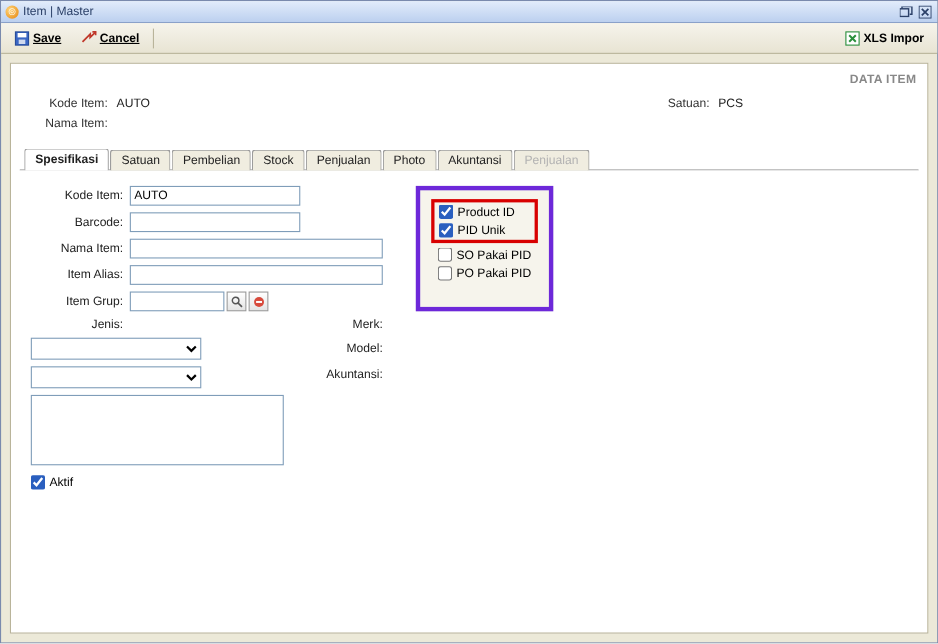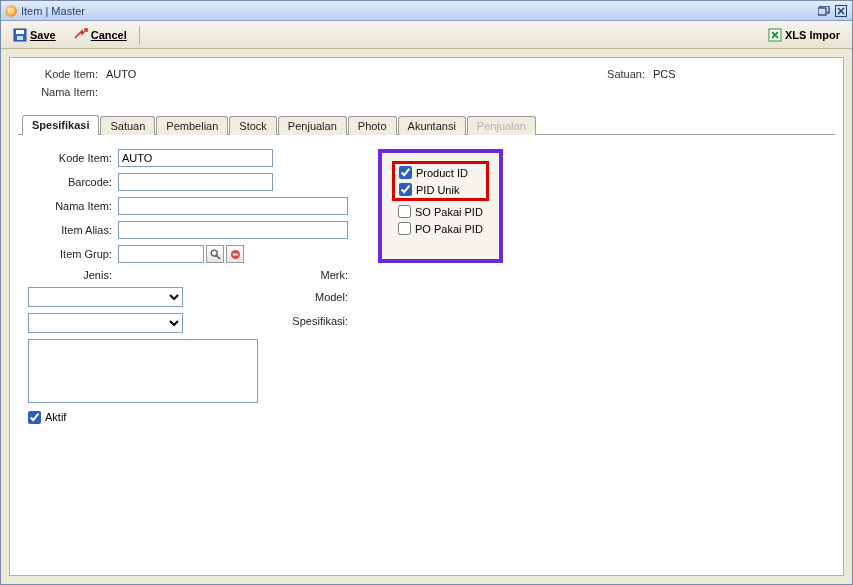--- a/index.html
+++ b/index.html
@@ -170,21 +170,21 @@
   width: 18px; height: 18px;
   border: 1px solid #999;
   background: linear-gradient(#fff,#e4e4e4);
   display: inline-flex;
   align-items: center;
   justify-content: center;
   font-size: 10px;
   cursor: pointer;
 }
 .note textarea { width: 230px; height: 64px; resize: none; padding: 3px;}
-.chk-row { display: flex; gap: 4px; }
+.chk-row { display: flex; align-items: center; gap: 4px; }
 .chk-row input { accent-color: #2a5fbf; }
 .side-box {
   border: 4px solid #6d28d9;
   background: #f6f4ec;
   padding: 14px 16px 20px 16px;
   margin-top: 0;
 }
 .side-box .cb {
   display: flex;
   align-items: center;
@@ -249,20 +249,21 @@
         <svg class="svg-ico" width="14" height="14" viewBox="0 0 14 14">
             <rect x="1" y="1" width="12" height="12" fill="#fff" stroke="#2a8f3c"></rect>
             <path d="M4 4 L10 10 M10 4 L4 10" stroke="#2a8f3c" stroke-width="1.8"></path>
           </svg>
       </span>
       <span class="lbl-plain">XLS Impor</span>
     </span>
   </div>
 
   <div class="content">
+    <div class="data-item-label">DATA ITEM</div>
 
     <div class="header-fields">
       <div style="flex:1">
         <div class="hf-row">
           <span class="hf-lbl">Kode Item:</span>
           <span class="hf-val">AUTO</span>
         </div>
         <div class="hf-row">
           <span class="hf-lbl">Nama Item:</span>
           <span class="hf-val"></span>
@@ -324,21 +325,21 @@
         <div class="lbl">Merk:</div>
         <select class="w-short">
           <option></option>
         </select>
 
         <div class="lbl">Model:</div>
         <select class="w-short">
           <option></option>
         </select>
 
-        <div class="lbl" style="align-self:start; padding-top:2px">Spesifikasi:</div>
+        <div class="lbl" style="align-self:start; padding-top:2px">Akuntansi:</div>
         <div class="note"><textarea style=""></textarea></div>
 
         <div></div>
         <div class="chk-row">
           <input type="checkbox" checked="" style="">
           <span>Aktif</span>
         </div>
       </div>
 
       <div class="side-box">

